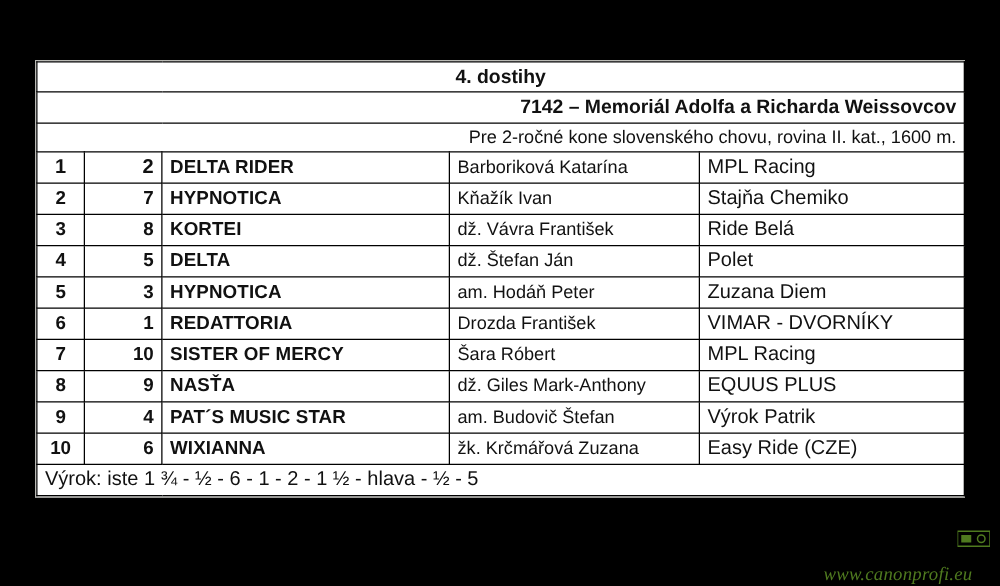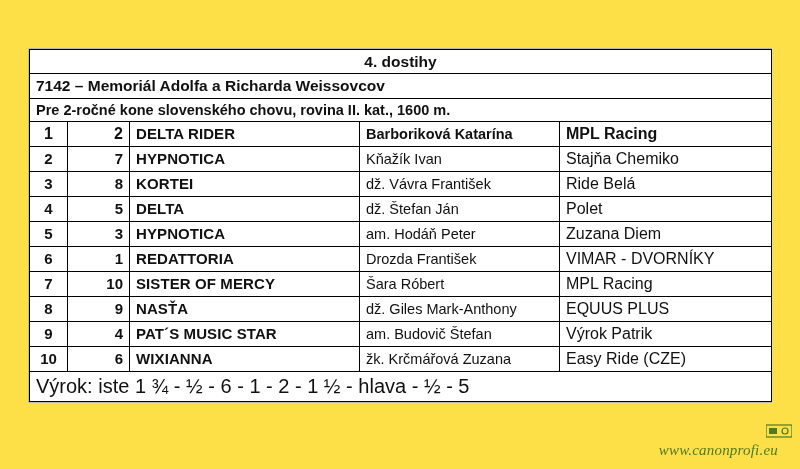--- a/index.html
+++ b/index.html
@@ -12,21 +12,21 @@
     background: #f0f0ea;
     font-family: "Liberation Sans", sans-serif;
     overflow: hidden;
     position: relative;
   }
   .page {
     position: absolute;
     left: 0; top: 0;
     width: 800px;
     height: 469px;
-    background: #fde047;
+    background: #000000;
   }
   .sheet {
     position: absolute;
     left: 28px;
     top: 48px;
     width: 744px;
     background: #ffffff;
     border: 1px solid #b9b9b4;
     box-sizing: border-box;
   }
@@ -47,35 +47,35 @@
     overflow: hidden;
     white-space: nowrap;
   }
   .title-row td {
     text-align: center;
     font-weight: bold;
     font-size: 15.5px;
     height: 24px;
   }
   .subtitle-row td {
-    text-align: left;
+    text-align: right;
     font-weight: bold;
     font-size: 15.5px;
     height: 24px;
     margin-top: 42px;
   }
   .cond-row td {
-    text-align: left;
+    text-align: right;
     font-size: 14.5px;
-    font-weight: bold;
+    font-weight: normal;
     height: 23px;
   }
   .verdict-row td {
     text-align: left;
-    font-size: 20px;
+    font-size: 16px;
     font-weight: normal;
     height: 24px;
   }
   td.c-pos {
     text-align: center;
     font-weight: bold;
     font-size: 15px;
   }
   td.c-num {
     text-align: right;
@@ -91,30 +91,30 @@
   td.c-jockey {
     font-weight: normal;
     font-size: 14.5px;
   }
   td.c-stable {
     font-weight: normal;
     font-size: 16px;
   }
   tr.first-row td.c-jockey,
   tr.first-row td.c-stable {
-    font-weight: bold;
+    font-weight: normal;
   }
   tr.first-row td.c-pos,
   tr.first-row td.c-num {
     font-size: 16px;
   }
   .watermark {
     position: absolute;
     right: 22px;
-    bottom: 10px;
+    bottom: 0;
     font-family: "Liberation Serif", serif;
     font-size: 15px;
     font-style: italic;
     color: #4f7a1f;
     letter-spacing: 0.2px;
   }
   .wm-mark {
     position: absolute;
     right: 8px;
     bottom: 30px;

